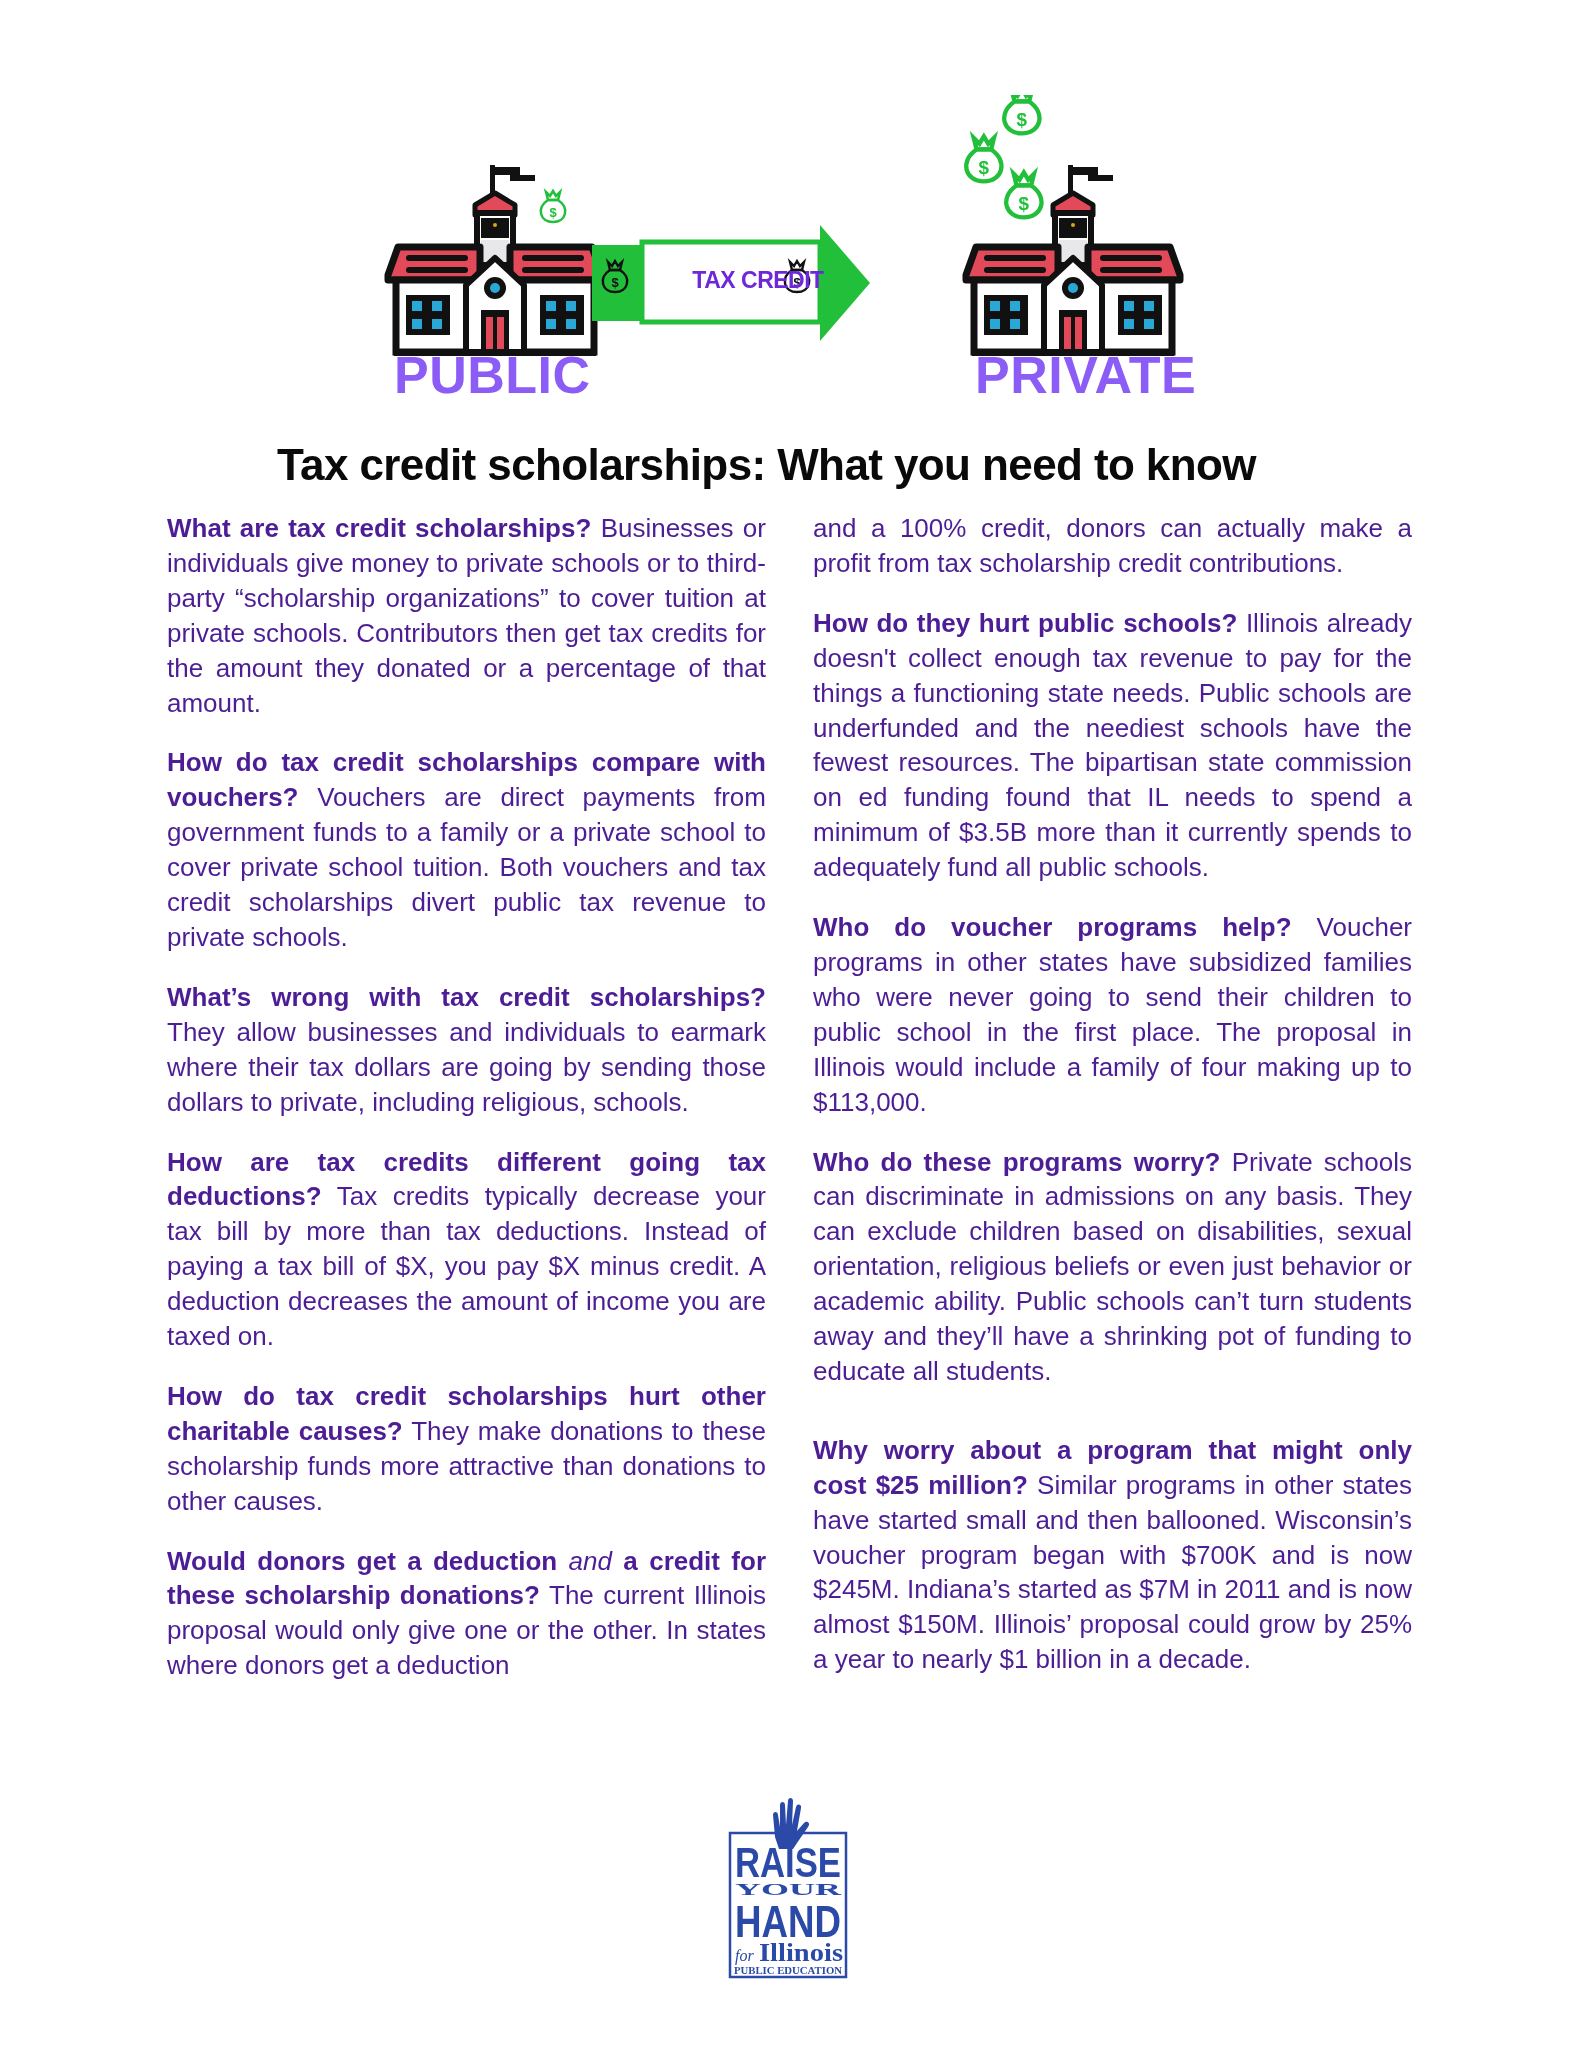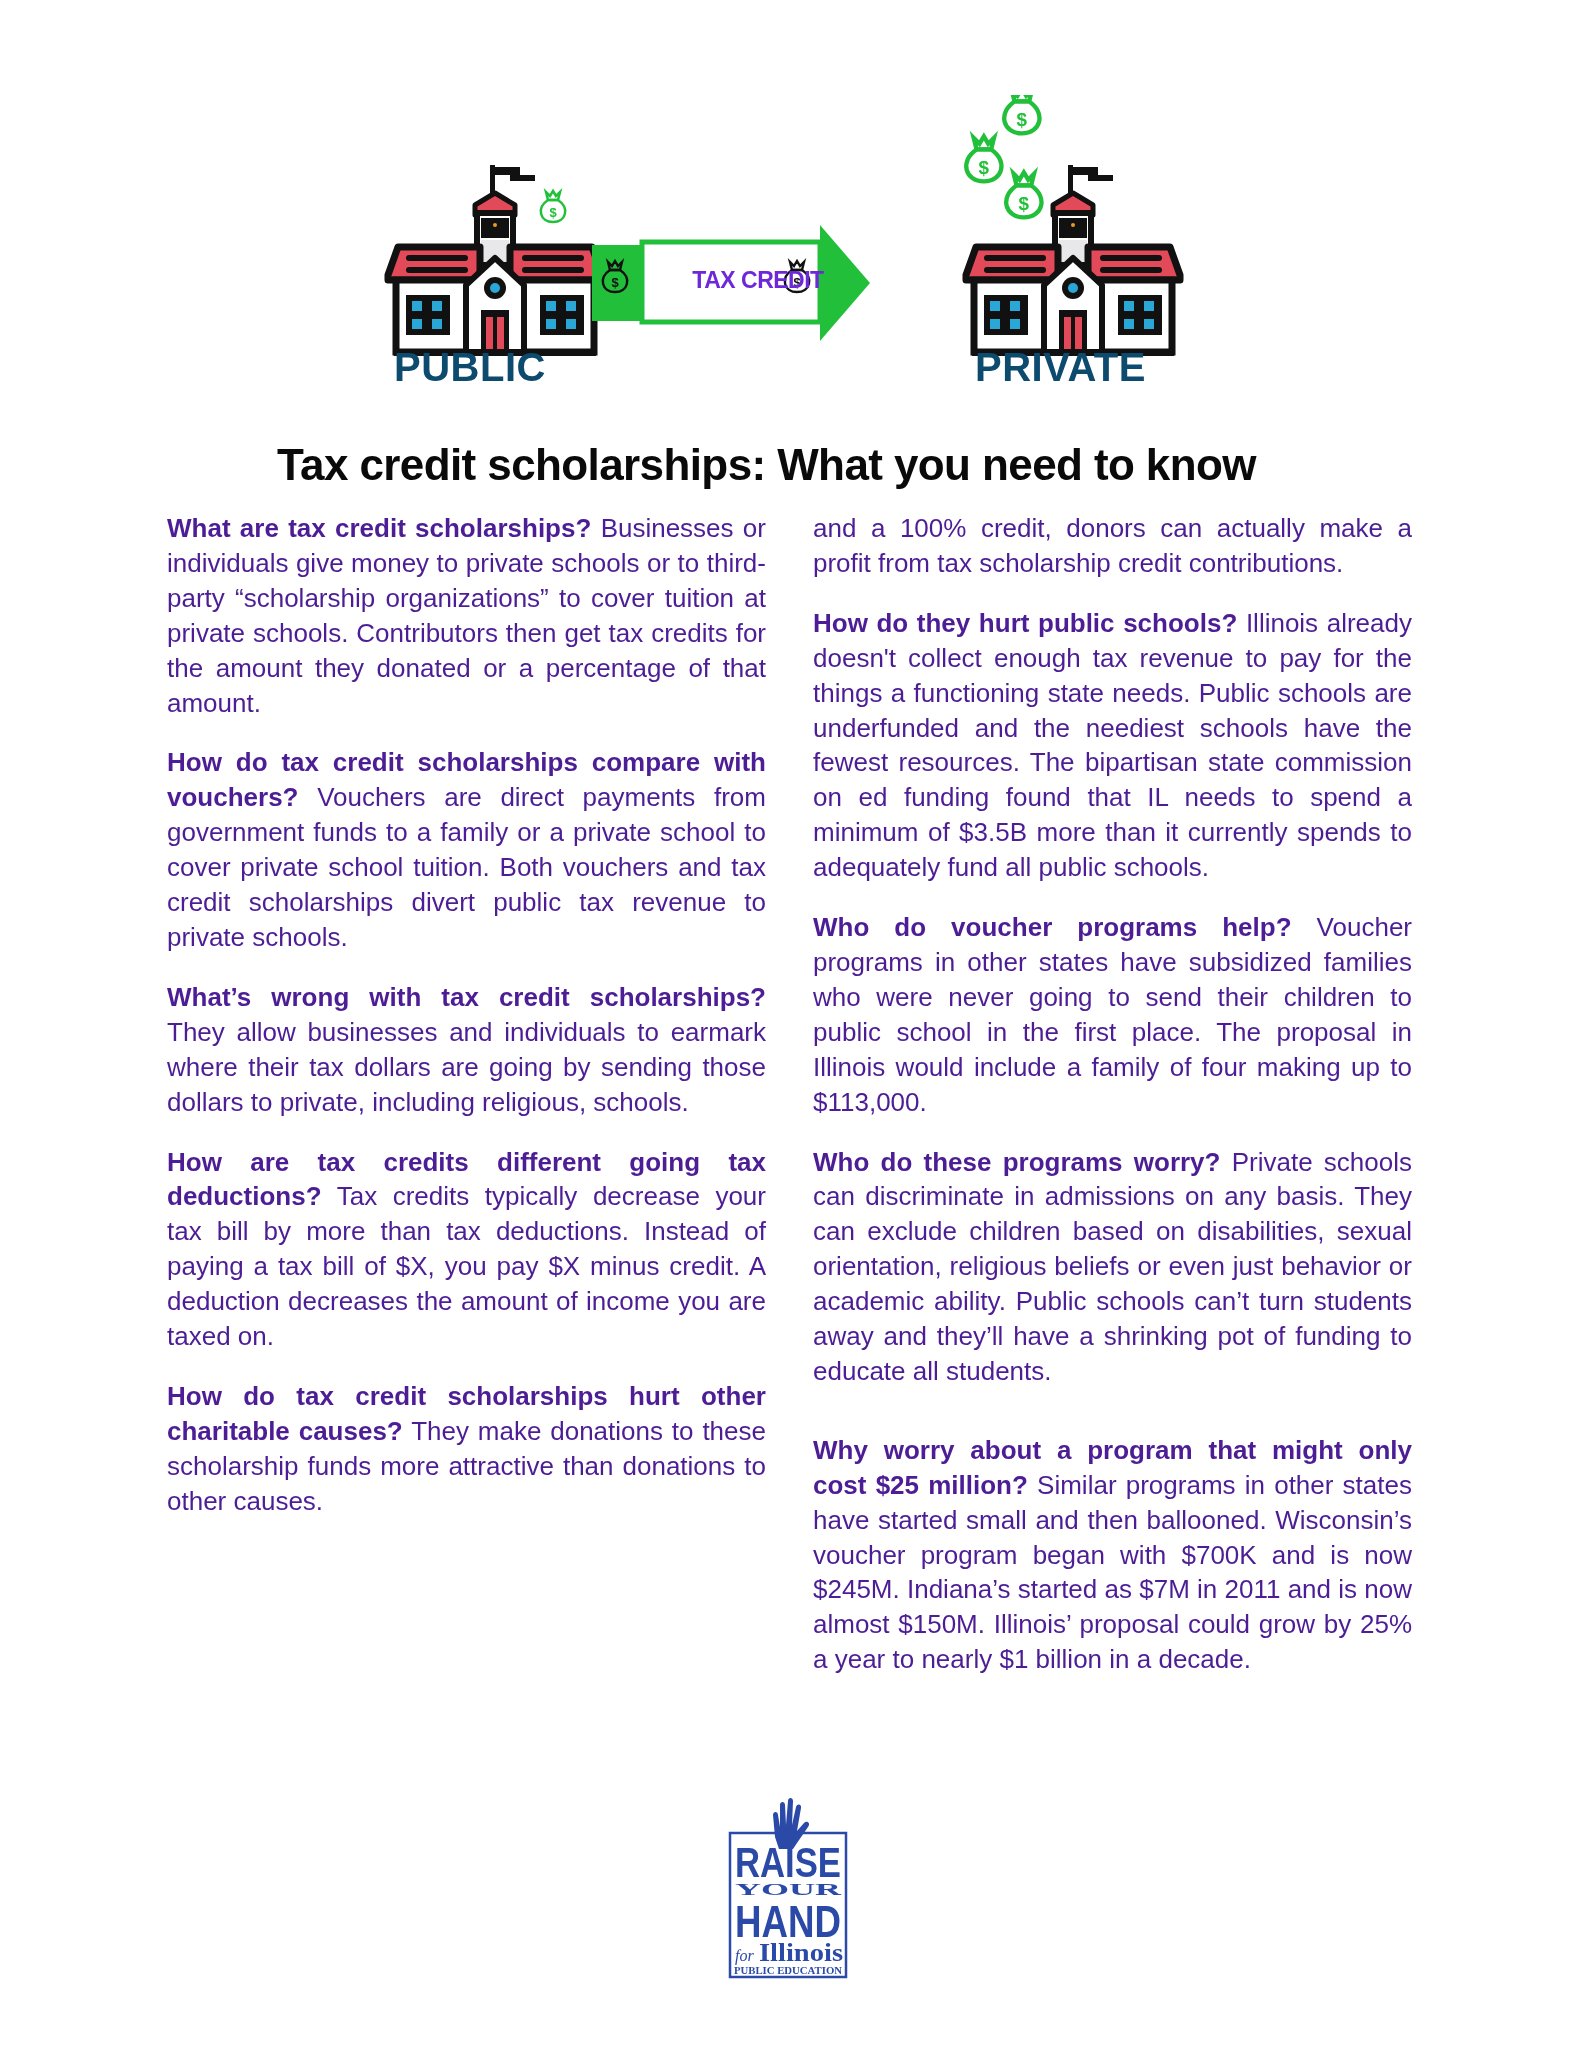--- a/index.html
+++ b/index.html
@@ -2,21 +2,21 @@
 <html><head>
   <meta charset="utf-8">
   <style>
     html, body { margin: 0; padding: 0; }
     body {
       width: 1582px; height: 2048px; background: #ffffff; position: relative; overflow: hidden;
       font-family: "Liberation Sans", sans-serif; color: #111111;
     }
     .hero { position: absolute; left: 380px; top: 95px; width: 820px; height: 310px; }
     .hero svg { width: 100%; height: 100%; display: block; }
-    .hero-label { position: absolute; font-family: "Liberation Sans", sans-serif; font-weight: 700; font-size: 40px; color: #0c4a6e; letter-spacing: 0.5px; }
+    .hero-label { position: absolute; font-family: "Liberation Sans", sans-serif; font-weight: 700; font-size: 52px; color: #8b5cf6; letter-spacing: 0.5px; }
     .label-public { left: 14px; top: 250px; }
     .label-private { left: 595px; top: 250px; }
     .tax-credit-text { position: absolute; left: 293px; top: 172px; width: 170px; text-align: center; font-weight: 700; font-size: 23px; color: #6d28d9; letter-spacing: -0.5px; }
 
     .title {
       position: absolute; left: 0; width: 1533px; top: 440px; text-align: center;
       font-size: 44px; font-weight: 700; letter-spacing: -0.6px; color: #0a0a0a;
     }
     .col { position: absolute; top: 511px; width: 599px; font-size: 26px; line-height: 34.9px; text-align: justify; color: #4c1d95; }
     .col-left { left: 167px; }
@@ -168,20 +168,24 @@
     <span>They allow businesses and individuals to earmark where their tax dollars are going by sending those dollars to private, including religious, schools.</span>
   </p>
   <p class="qa">
     <span class="q">How are tax credits different going tax deductions?</span>
     <span>Tax credits typically decrease your tax bill by more than tax deductions. Instead of paying a tax bill of $X, you pay $X minus credit. A deduction decreases the amount of income you are taxed on.</span>
   </p>
   <p class="qa">
     <span class="q">How do tax credit scholarships hurt other charitable causes?</span>
     <span>They make donations to these scholarship funds more attractive than donations to other causes.</span>
   </p>
+  <p class="qa">
+    <span class="q"><span>Would donors get a deduction </span><em style="font-weight:400;font-style:italic;">and</em><span> a credit for these scholarship donations?</span></span>
+    <span>The current Illinois proposal would only give one or the other. In states where donors get a deduction</span>
+  </p>
 </div>
 
 <div class="col col-right">
   <p class="qa cont">
     <span>and a 100% credit, donors can actually make a profit from tax scholarship credit contributions.</span>
   </p>
   <p class="qa">
     <span class="q">How do they hurt public schools?</span>
     <span>Illinois already doesn't collect enough tax revenue to pay for the things a functioning state needs. Public schools are underfunded and the neediest schools have the fewest resources. The bipartisan state commission on ed funding found that IL needs to spend a minimum of $3.5B more than it currently spends to adequately fund all public schools.</span>
   </p>

